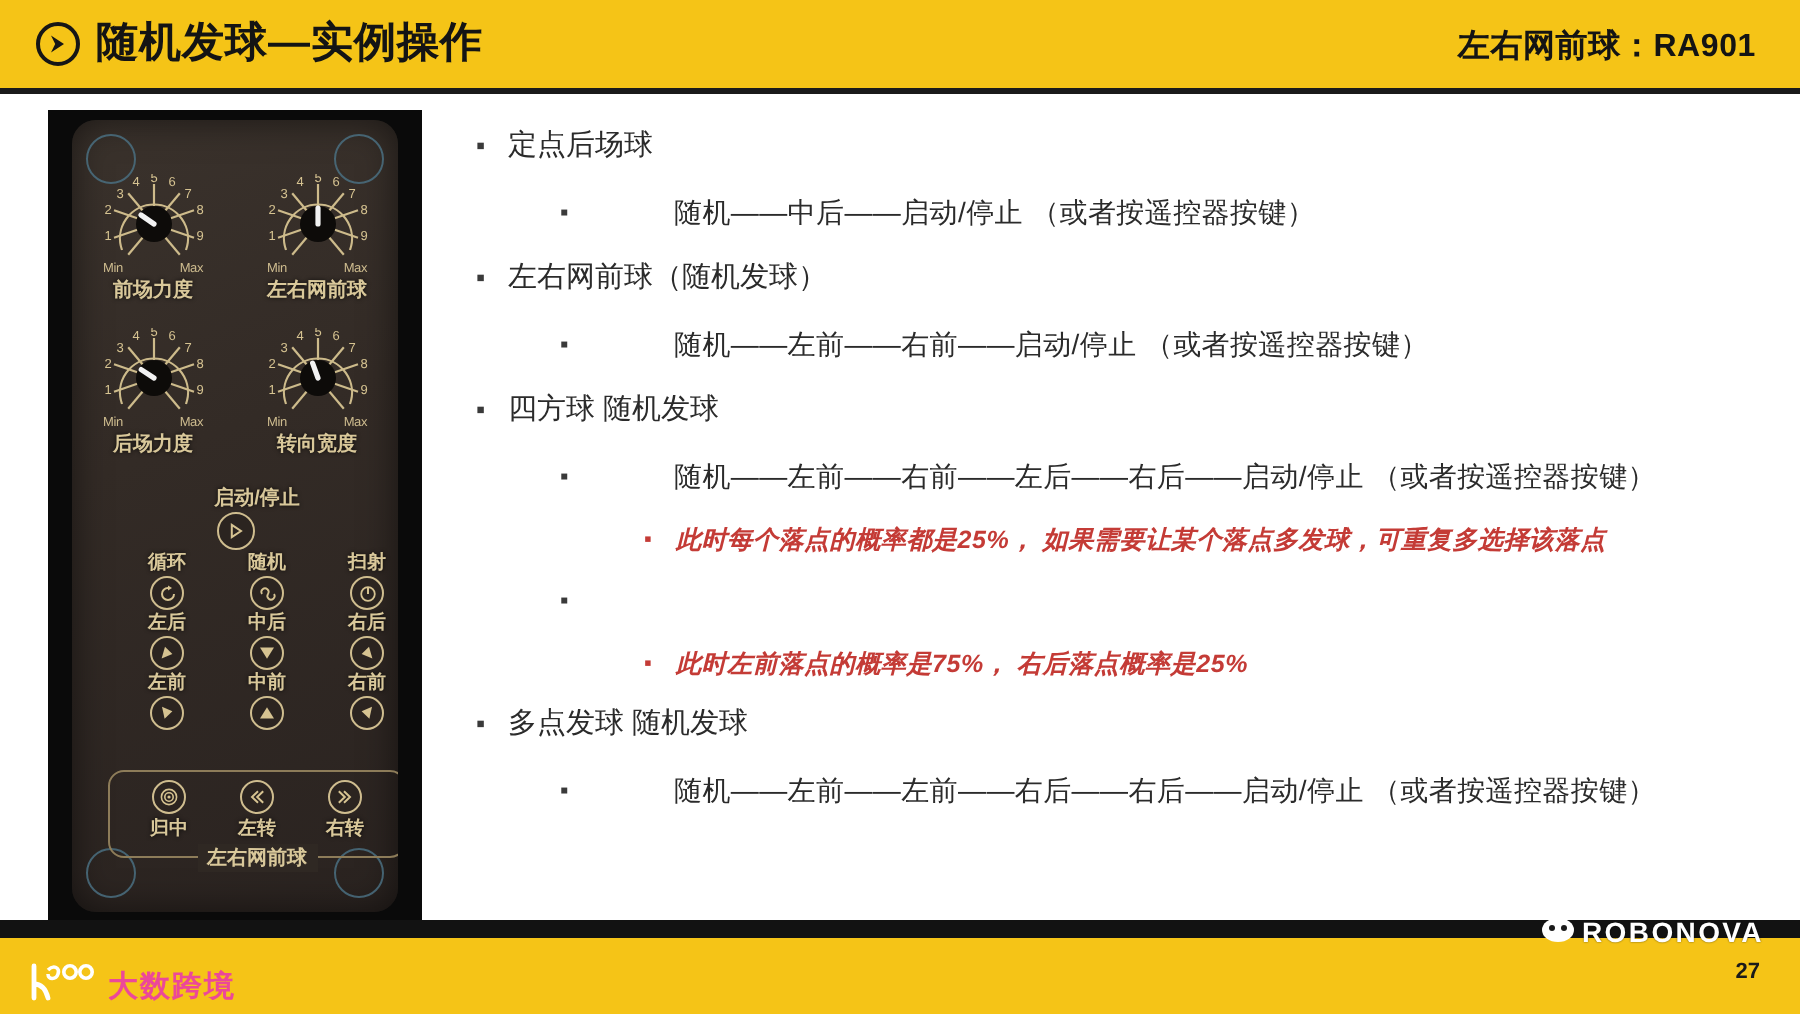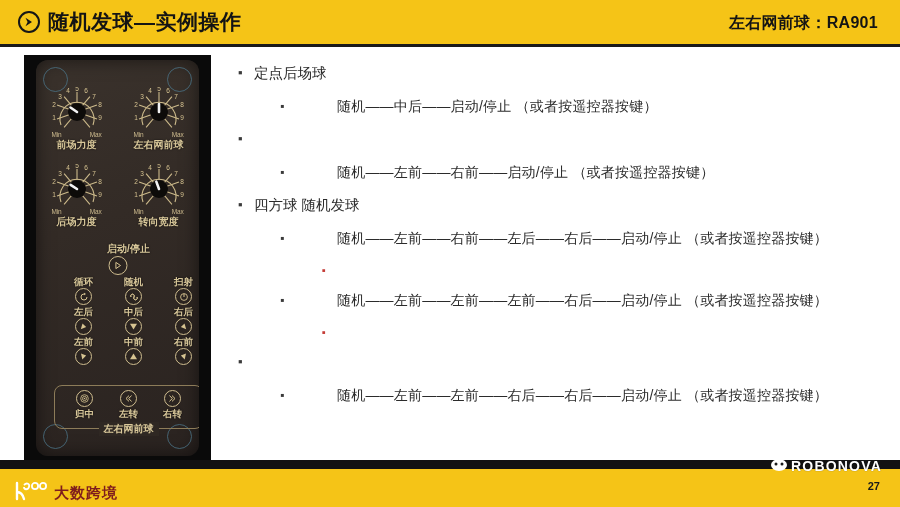--- a/index.html
+++ b/index.html
@@ -313,21 +313,21 @@
     position: absolute;
     left: 14px; top: 481px;
     display: flex;
     align-items: center;
     gap: 6px;
   }
   .brand-left-mark { display: block; }
   .brand-left-text {
     font-size: 15px;
     font-weight: bold;
-    color: #7f1d1d;
+    color: #ec4899;
     letter-spacing: 1px;
     white-space: nowrap;
   }
   .brand-right {
     position: absolute;
     right: 18px; top: 455px;
     display: flex;
     align-items: center;
     gap: 0;
     text-align: center;
@@ -667,52 +667,55 @@
       <span class="txt">定点后场球</span>
     </div>
 
     <div class="bullet lvl2">
       <span class="dot">▪</span>
       <span class="txt">随机——中后——启动/停止 （或者按遥控器按键）</span>
     </div>
 
     <div class="bullet lvl1">
       <span class="dot">▪</span>
+      <span class="txt">左右网前球（随机发球）</span>
     </div>
 
     <div class="bullet lvl2">
       <span class="dot">▪</span>
       <span class="txt">随机——左前——右前——启动/停止 （或者按遥控器按键）</span>
     </div>
 
     <div class="bullet lvl1">
       <span class="dot">▪</span>
       <span class="txt">四方球 随机发球</span>
     </div>
 
     <div class="bullet lvl2">
       <span class="dot">▪</span>
       <span class="txt">随机——左前——右前——左后——右后——启动/停止 （或者按遥控器按键）</span>
     </div>
 
     <div class="bullet lvl3">
       <span class="dot">▪</span>
+      <span class="txt">此时每个落点的概率都是25%， 如果需要让某个落点多发球，可重复多选择该落点</span>
     </div>
 
     <div class="bullet lvl2">
       <span class="dot">▪</span>
-      <span class="txt">随机——左前——左前——左前——右后——启动/停止 （或者按遥控器按键）</span>
     </div>
 
     <div class="bullet lvl3">
       <span class="dot">▪</span>
+      <span class="txt">此时左前落点的概率是75%， 右后落点概率是25%</span>
     </div>
 
     <div class="bullet lvl1">
       <span class="dot">▪</span>
+      <span class="txt">多点发球 随机发球</span>
     </div>
 
     <div class="bullet lvl2">
       <span class="dot">▪</span>
       <span class="txt">随机——左前——左前——右后——右后——启动/停止 （或者按遥控器按键）</span>
     </div>
 
   </div>
 </div>
 

